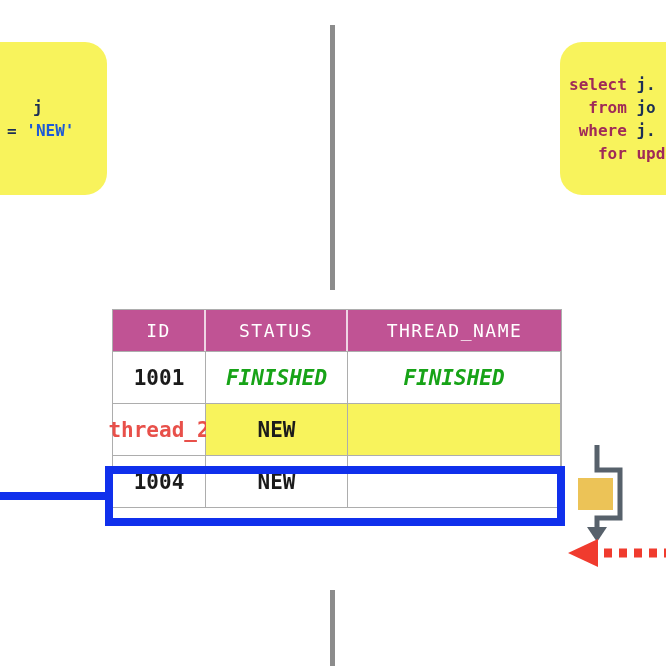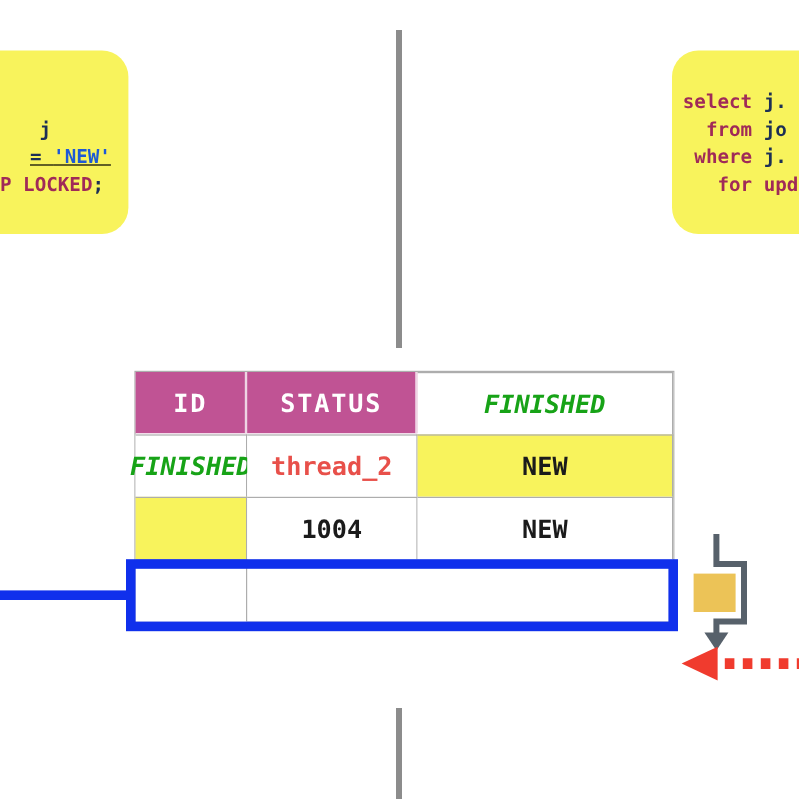--- a/index.html
+++ b/index.html
@@ -22,36 +22,36 @@
   
   .code-box{
     position:absolute;background:var(--note_bg);border-radius:22px;
     font-size:16px;font-weight:bold;line-height:23px;white-space:pre;
     box-sizing:border-box;
   }
   .code-box.left{left:-70px;top:42px;width:177px;height:153px;padding-top:31px;padding-left:70px;}
   .code-box.right{left:560px;top:42px;width:190px;height:153px;padding-top:31px;padding-left:9px;}
   .code-line{min-height:23px;}
   .code-box.left .code-line.l2{margin-left:33px;}
-  .code-box.left .code-line.l3{margin-left:25px;text-decoration:underline;}
+  .code-box.left .code-line.l3{margin-left:7px;}
   .code-box.left .code-line.l4{margin-left:0;}
   .tok.keyword{color:var(--keyword);}
   .tok.identifier{color:var(--identifier);}
   .tok.string{color:var(--string);}
 
   
   .jobs-table{
     position:absolute;left:112px;top:309px;
     display:grid;grid-template-columns:93px 142px 213px;
     border:1px solid var(--table_border);background:#fff;
   }
   .th{
-    height:51px;background:var(--header_bg);color:var(--header_text);
+    height:41px;background:var(--header_bg);color:var(--header_text);
     display:flex;align-items:center;justify-content:center;
-    font-size:21px;font-weight:bold;letter-spacing:1.5px;
+    font-size:18px;font-weight:normal;letter-spacing:1.5px;
     border-right:2px solid rgba(255,255,255,0.75);box-sizing:border-box;
   }
   .th.last{border-right:none;}
   .td{
     height:52px;display:flex;align-items:center;justify-content:center;
     font-size:21px;font-weight:bold;color:var(--cell_text);
     border-top:1px solid var(--table_border);border-right:1px solid var(--table_border);
     box-sizing:border-box;background:#fff;
   }
   .td.finished{color:var(--finished_green);font-style:italic;}
@@ -69,26 +69,28 @@
   .skip-svg{position:absolute;left:556px;top:430px;}
 </style>
 </head>
 <body>
 
 <div class="canvas">
 
   <div class="vline top"></div>
   <div class="vline bottom"></div>
 
-  <div class="code-box left" id="left-code"><div class="code-line l1"></div><div class="code-line l2"><span class="tok identifier">j</span></div><div class="code-line l3"><span class="tok identifier">= </span><span class="tok string">'NEW'</span></div><div class="code-line l4"><span class="tok keyword">P LOCKED</span><span class="tok identifier">;</span></div></div>
+  <div class="code-box left" id="left-code"><div class="code-line l1"></div><div class="code-line l2"><span class="tok identifier">j</span></div><div class="code-line l3"><span class="tok identifier">= </span><span class="tok string">'NEW'</span></div></div>
   <div class="code-box right" id="right-code"><div class="code-line l1"><span class="tok keyword">select</span><span class="tok identifier"> j.</span></div><div class="code-line l2"><span class="tok keyword">  from</span><span class="tok identifier"> jo</span></div><div class="code-line l3"><span class="tok keyword"> where</span><span class="tok identifier"> j.</span></div><div class="code-line l4"><span class="tok keyword">   for upd</span></div></div>
 
   <div class="jobs-table" id="jobs-table">
       <div class="th">ID</div>
       <div class="th">STATUS</div>
+      <div class="th last">THREAD_NAME</div>
+      <div class="td">1001</div>
       <div class="td finished">FINISHED</div>
       <div class="td finished">FINISHED</div>
       <div class="td thread2">thread_2</div>
       <div class="td plain hl">NEW</div>
       <div class="td plain hl"></div>
       <div class="td">1004</div>
       <div class="td plain">NEW</div>
       <div class="td plain"></div>
     </div>
 

